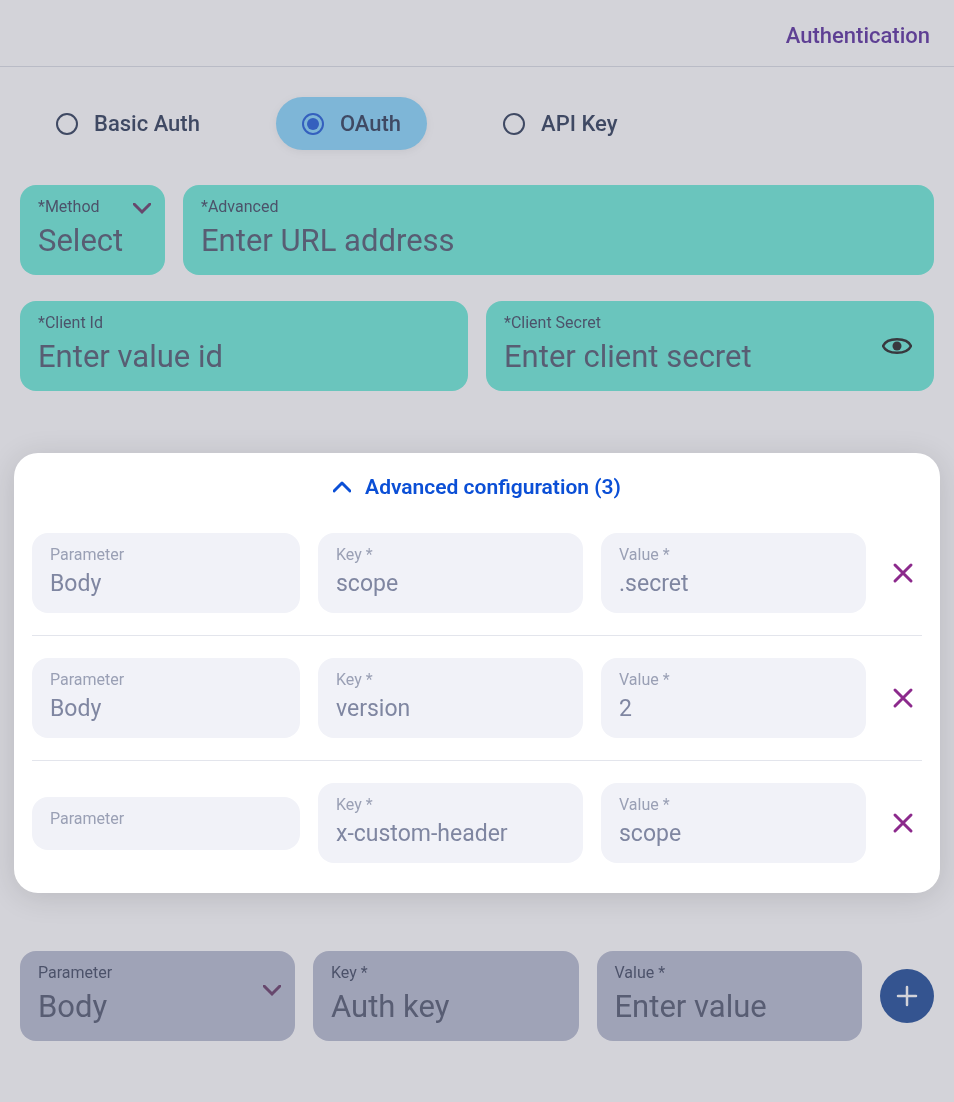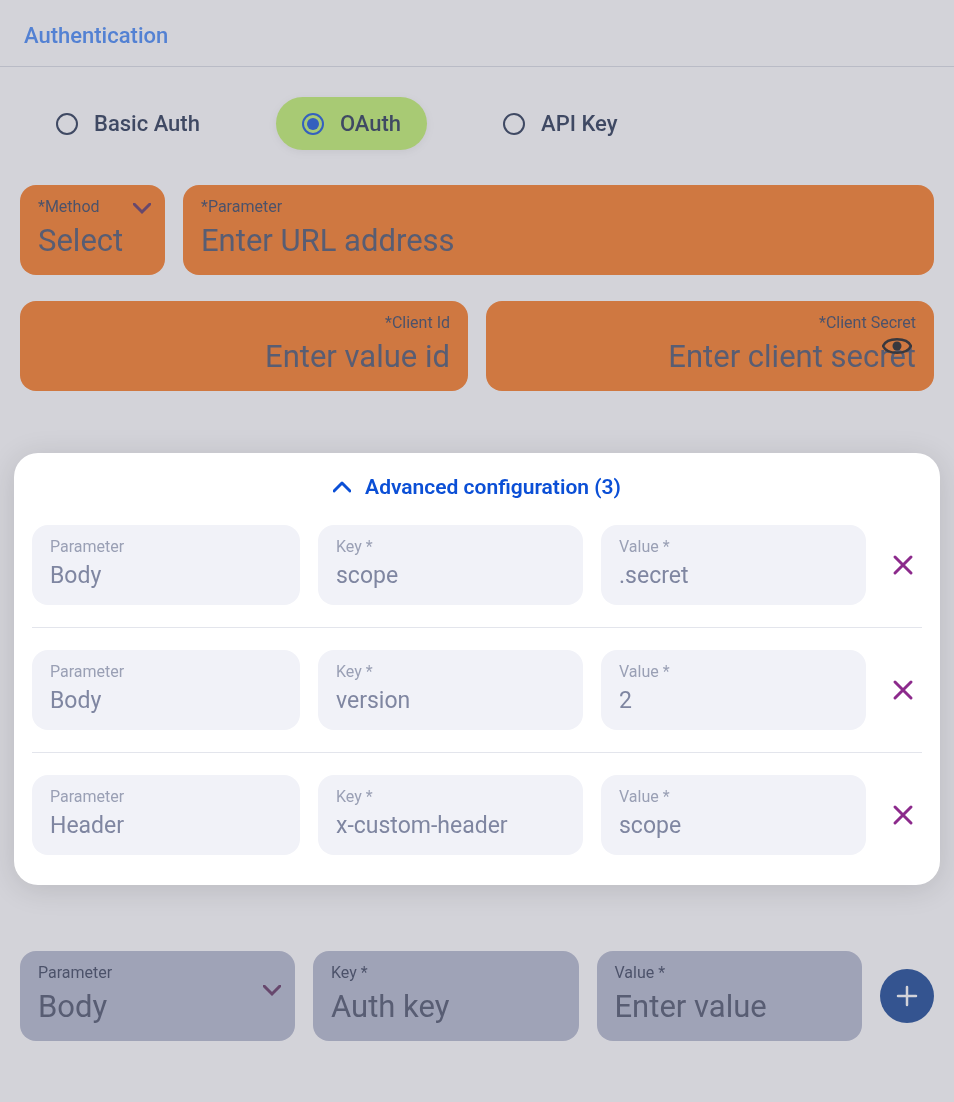--- a/index.html
+++ b/index.html
@@ -14,58 +14,59 @@
   .overlay {
     position: absolute;
     inset: 0;
     background: rgba(130,130,145,0.35);
     pointer-events: none;
   }
 
   .section-title {
     font-size: 22px;
     font-weight: 500;
-    color: #3b82f6;
+    color: #4c1d95;
     margin: 8px 4px 18px 4px;
+    text-align: right;
   }
   .hr { border: none; border-top: 1px solid #d8dbe2; margin: 0 -20px 30px -20px; }
 
   
   .tabs { display: flex; gap: 50px; align-items: center; margin: 0 10px 35px 10px; }
   .tab {
     display: flex; align-items: center; gap: 16px;
     font-size: 22px; font-weight: 500; color: #1c2b4a;
     padding: 14px 26px; border-radius: 30px; cursor: pointer;
     background: transparent;
     text-align: right;
   }
-  .tab.selected { background: #bef264; box-shadow: 0 2px 8px rgba(0,0,0,0.08); }
+  .tab.selected { background: #7dd3fc; box-shadow: 0 2px 8px rgba(0,0,0,0.08); }
   .radio {
     width: 22px; height: 22px; border-radius: 50%; border: 2.5px solid #1c2b4a;
     display: inline-flex; align-items: center; justify-content: center;
   }
   .tab.selected .radio { border-color: #0b4fd6; }
   .radio-dot { width: 12px; height: 12px; border-radius: 50%; background: #0b4fd6; }
 
   
   .row { display: flex; gap: 18px; margin-bottom: 26px; }
   .field {
-    background: #f97316;
+    background: #5eead4;
     border-radius: 16px;
     padding: 12px 18px 16px 18px;
     position: relative;
     display: flex; flex-direction: column; justify-content: center;
   }
   .field .lbl { font-size: 16px; color: #303a55; margin-bottom: 6px; }
   .field .val { font-size: 31px; color: #424a63; }
   .field .eye { position: absolute; right: 22px; top: 50%; transform: translateY(-50%); }
 
   .method { width: 145px; }
   .endpoint { flex: 1; }
-  .clientid, .clientsecret { flex: 1; align-items: flex-end; }
+  .clientid, .clientsecret { flex: 1; }
 
   .chev { position: absolute; right: 14px; top: 18px; }
 
   
   .addrow { display: flex; gap: 18px; align-items: center; margin-top: 560px; }
   .addrow .field { background: #b0b5cb; }
   .addrow .param { width: 275px; }
   .addrow .key, .addrow .value { flex: 1; }
   .fab {
     width: 54px; height: 54px; border-radius: 50%; background: #0b3d8f;
@@ -77,21 +78,21 @@
     position: absolute;
     left: 14px; right: 14px; top: 453px;
     background: #fff;
     border-radius: 24px;
     padding: 22px 18px 8px 18px;
     box-shadow: 0 4px 30px rgba(0,0,0,0.12);
     z-index: 10;
   }
   .modal-header {
     display: flex; gap: 14px; align-items: center; justify-content: center;
-    color: #0b4fd6; font-size: 21px; font-weight: 600; margin-bottom: 26px;
+    color: #0b4fd6; font-size: 21px; font-weight: 600; margin-bottom: 34px;
   }
   .cfg-row {
     display: flex; gap: 18px; align-items: center;
     padding: 0 0 22px 0;
   }
   .cfg-row + .sep { border-top: 1px solid #e3e5ec; margin-bottom: 22px; }
   .mfield {
     background: #f1f2f8;
     border-radius: 16px;
     padding: 12px 18px 16px 18px;
@@ -132,21 +133,21 @@
     <div class="field method">
       <div class="lbl">*Method</div>
       <div class="val">Select</div>
       <span class="chev">
         <svg width="18" height="12" viewBox="0 0 18 12">
             <path d="M1 1 L9 9 L17 1" stroke="#5a2a5a" stroke-width="3" fill="none" stroke-linecap="round"></path>
           </svg>
       </span>
     </div>
     <div class="field endpoint">
-      <div class="lbl">*Parameter</div>
+      <div class="lbl">*Advanced</div>
       <div class="val">Enter URL address</div>
     </div>
   </div>
 
   <div class="row">
     <div class="field clientid">
       <div class="lbl">*Client Id</div>
       <div class="val">Enter value id</div>
     </div>
     <div class="field clientsecret">
@@ -243,21 +244,20 @@
             <path d="M3 3 L19 19 M19 3 L3 19" stroke="#8c2a8c" stroke-width="3" stroke-linecap="round"></path>
           </svg>
       </span>
     </div>
   </div>
   <div class="sep"></div>
 
   <div class="cfg-row">
     <div class="mfield param">
       <div class="lbl">Parameter</div>
-      <div class="val">Header</div>
     </div>
     <div class="mfield key">
       <div class="lbl">Key *</div>
       <div class="val">x-custom-header</div>
     </div>
     <div class="mfield value">
       <div class="lbl">Value *</div>
       <div class="val">scope</div>
     </div>
     <div class="del">

